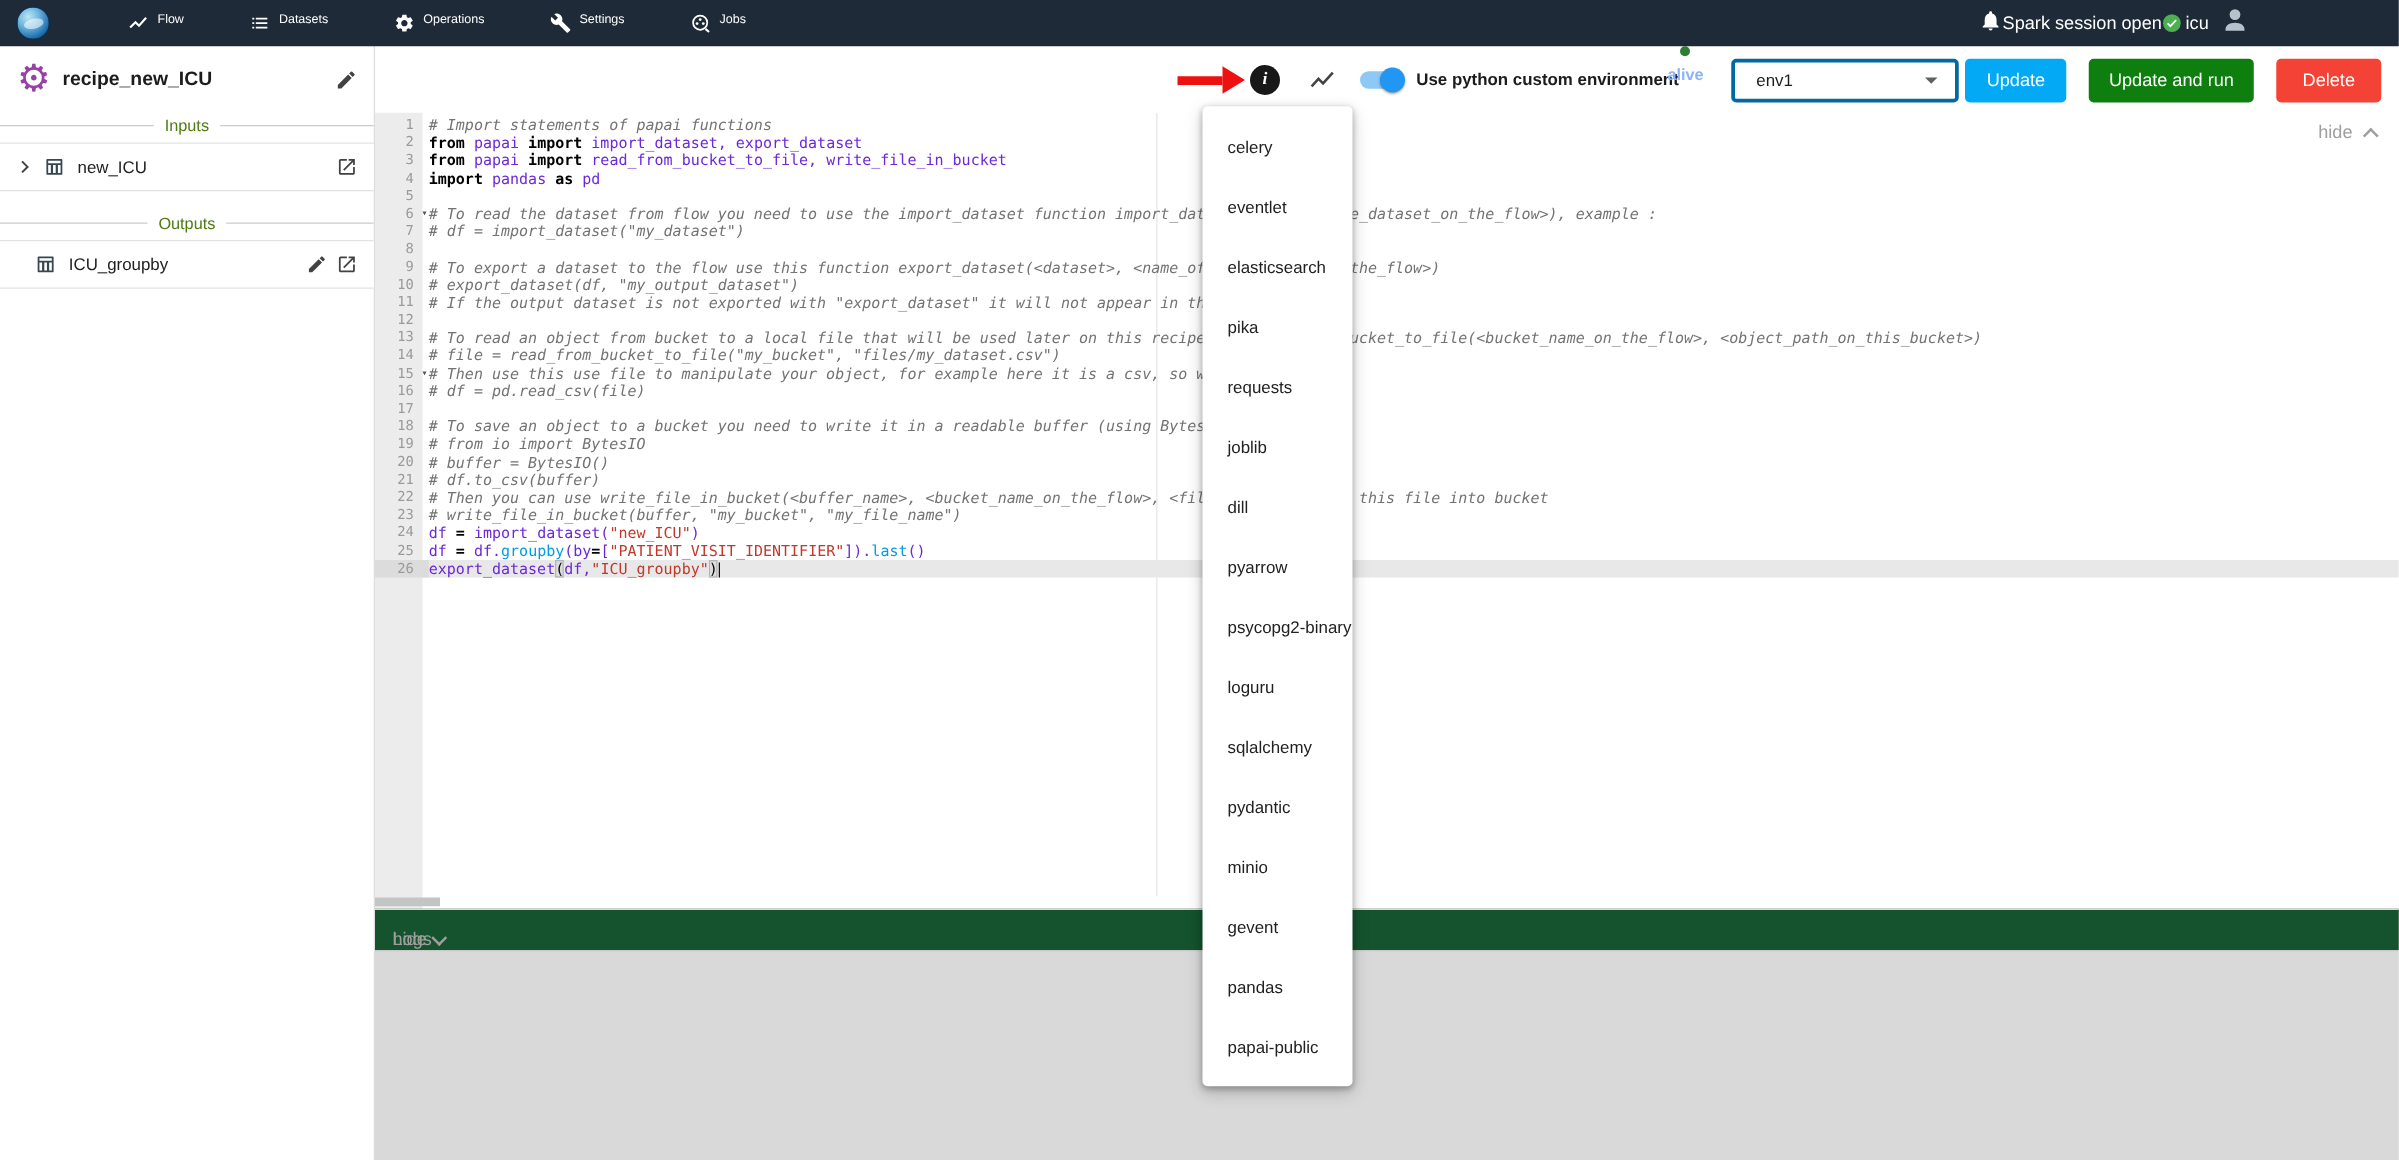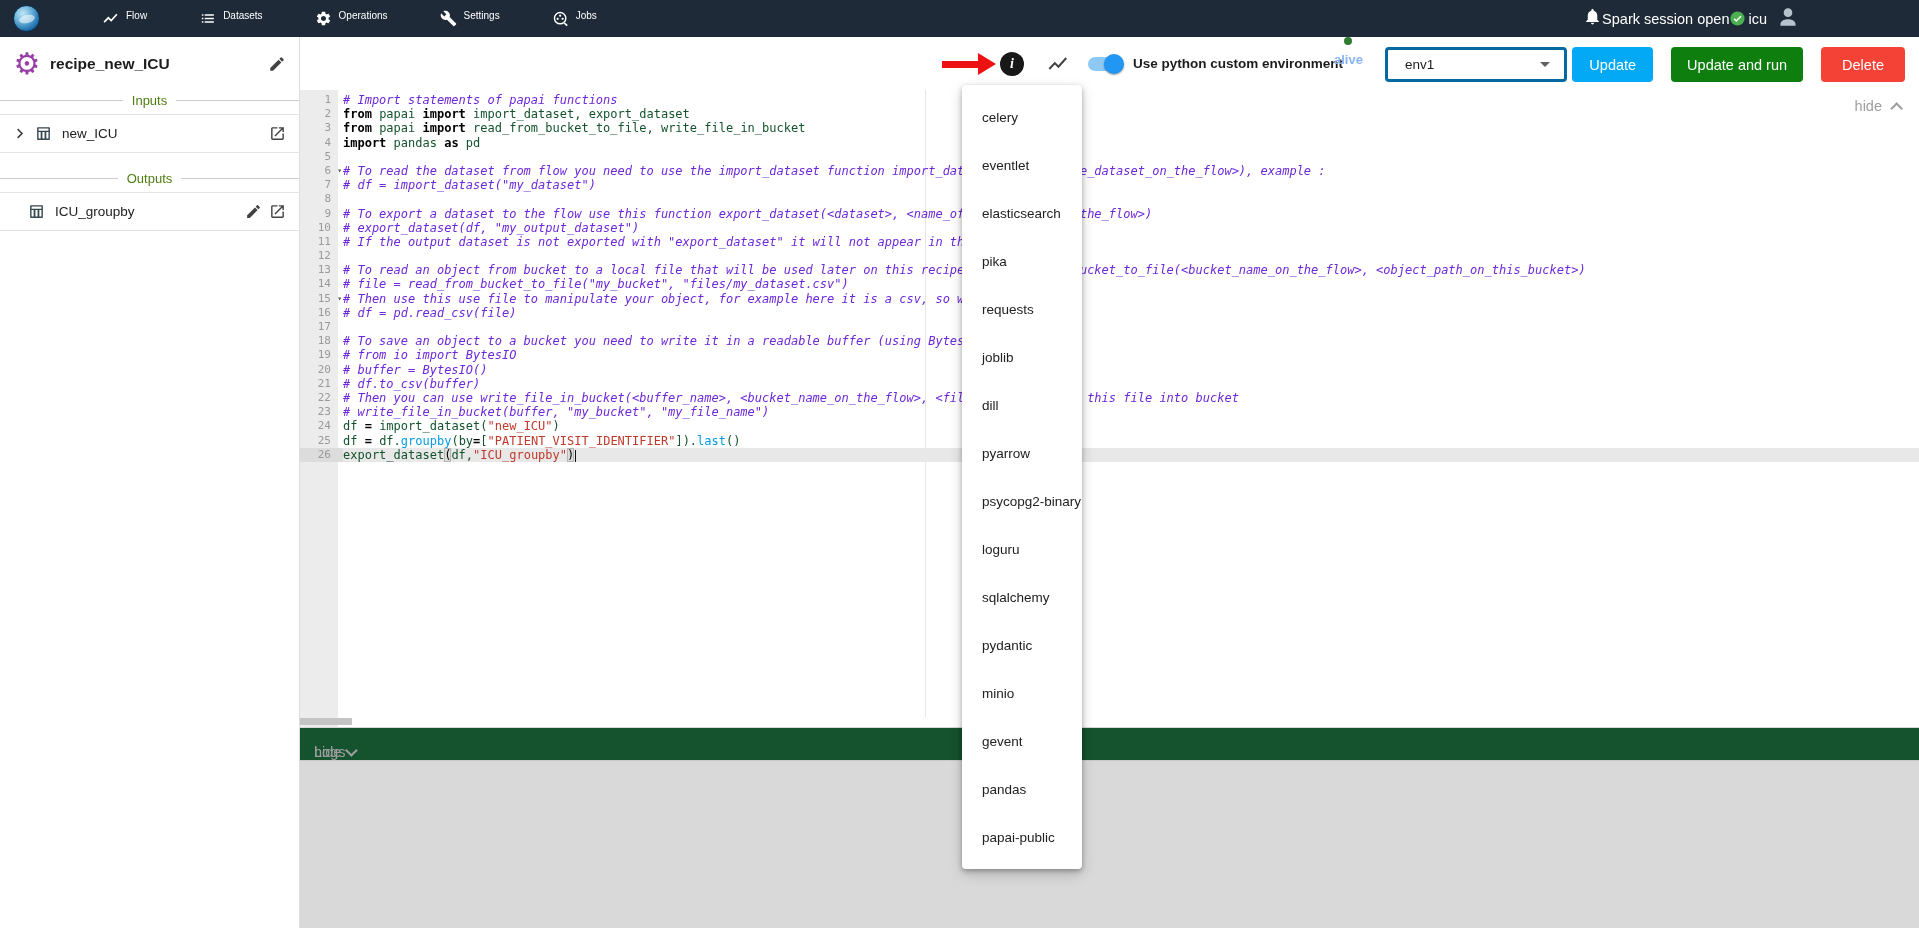--- a/index.html
+++ b/index.html
@@ -81,24 +81,24 @@
   .ruler { position:absolute; left:625px; top:0; bottom:10px; width:1px; background:#e6e6e6; }
   .code-area { position:absolute; left:0; top:3px; right:0; font-family:"DejaVu Sans Mono",monospace;
     font-size:12px; line-height:14.2px; }
   .code-line { display:flex; height:14.2px; white-space:pre; }
   .code-line.active { background:#e8e8e8; }
   .gutter-cell { width:43px; color:#9a9a9a; font-size:11px; text-align:right;
     padding-right:12px; position:relative; flex:none; }
   .code-line.active .gutter-cell { background:#dcdcdc; }
   .fold-marker { position:absolute; right:1px; top:0; font-size:8px; color:#555; }
   .code-text { flex:1; color:#000; }
-  .tk-com { color:#6d28d9; font-style:italic; }
+  .tk-com { color:#737373; font-style:italic; }
   .tk-kw  { color:#000; font-weight:bold; }
   .tk-op  { color:#000; font-weight:bold; }
-  .tk-def { color:#14532d; }
+  .tk-def { color:#6d28d9; }
   .tk-str { color:#c0392b; }
   .tk-fn  { color:#039be5; }
   .tk-match { background:#dcdcdc; box-shadow:0 0 0 1px #b5b5b5 inset; }
   .tk-cursor { display:inline-block; width:0; height:12px; border-left:1.6px solid #111;
     vertical-align:text-bottom; margin-left:1px; }
   .hide-ctl { position:absolute; display:flex; align-items:center; gap:8px; color:#9e9e9e;
     font-size:14.5px; cursor:pointer; }
   .hide-ctl-top { top:8px; right:20px; }
   .chev { width:9px; height:9px; border-top:2px solid #9e9e9e; border-right:2px solid #9e9e9e; display:inline-block; }
   .chev.up { transform:rotate(-45deg) translateY(3px); }

